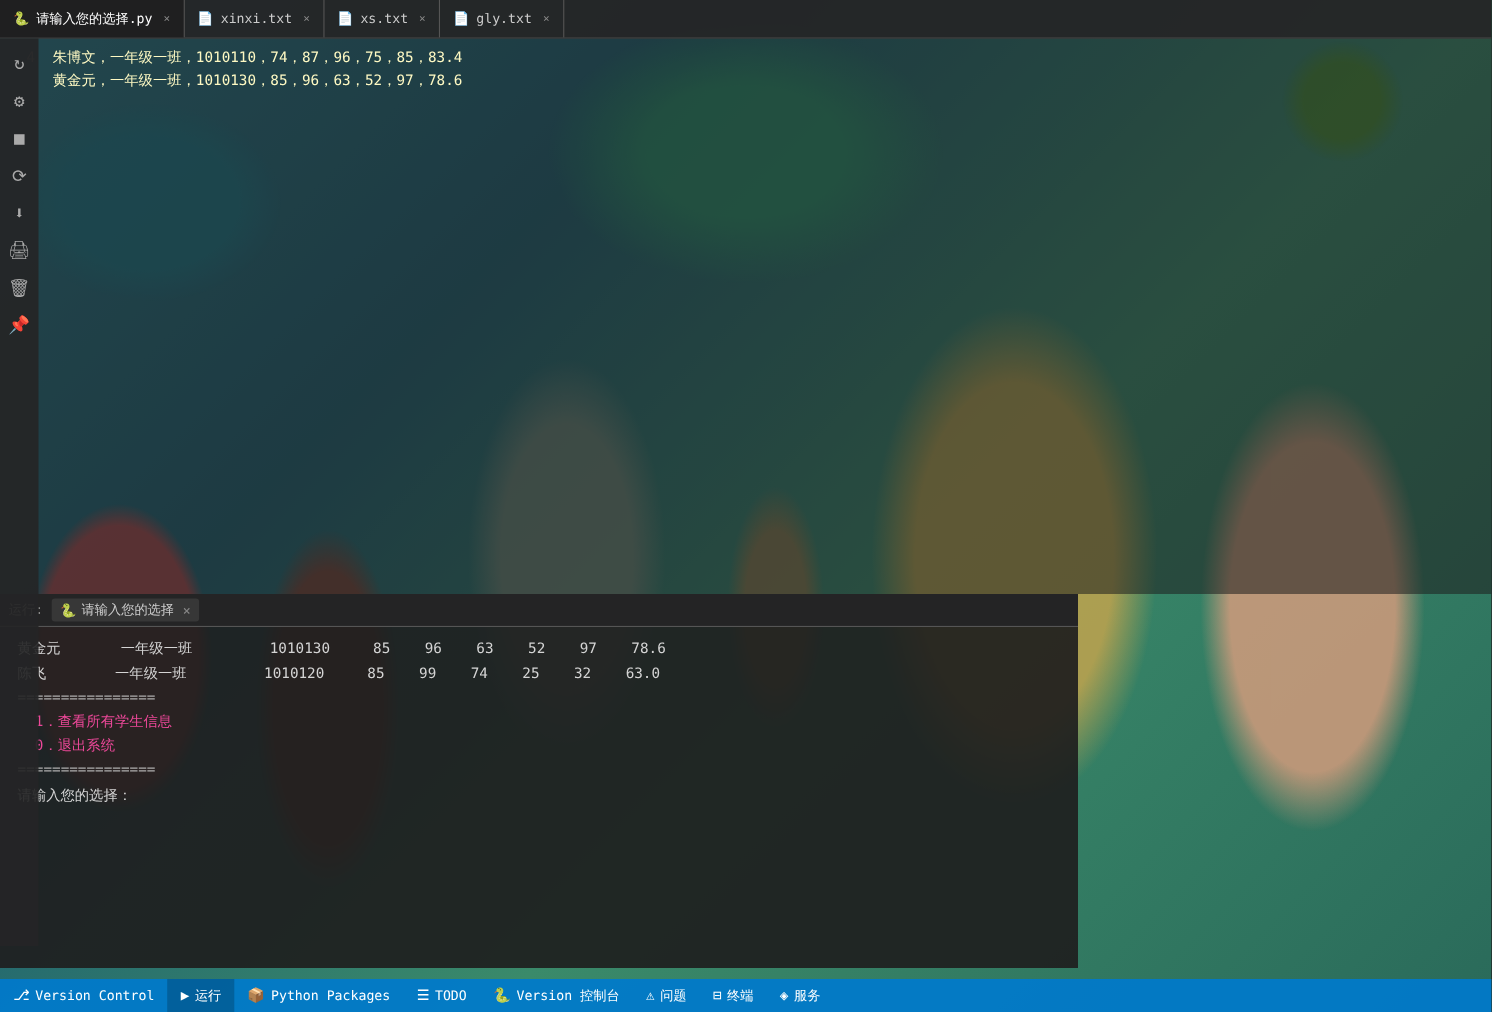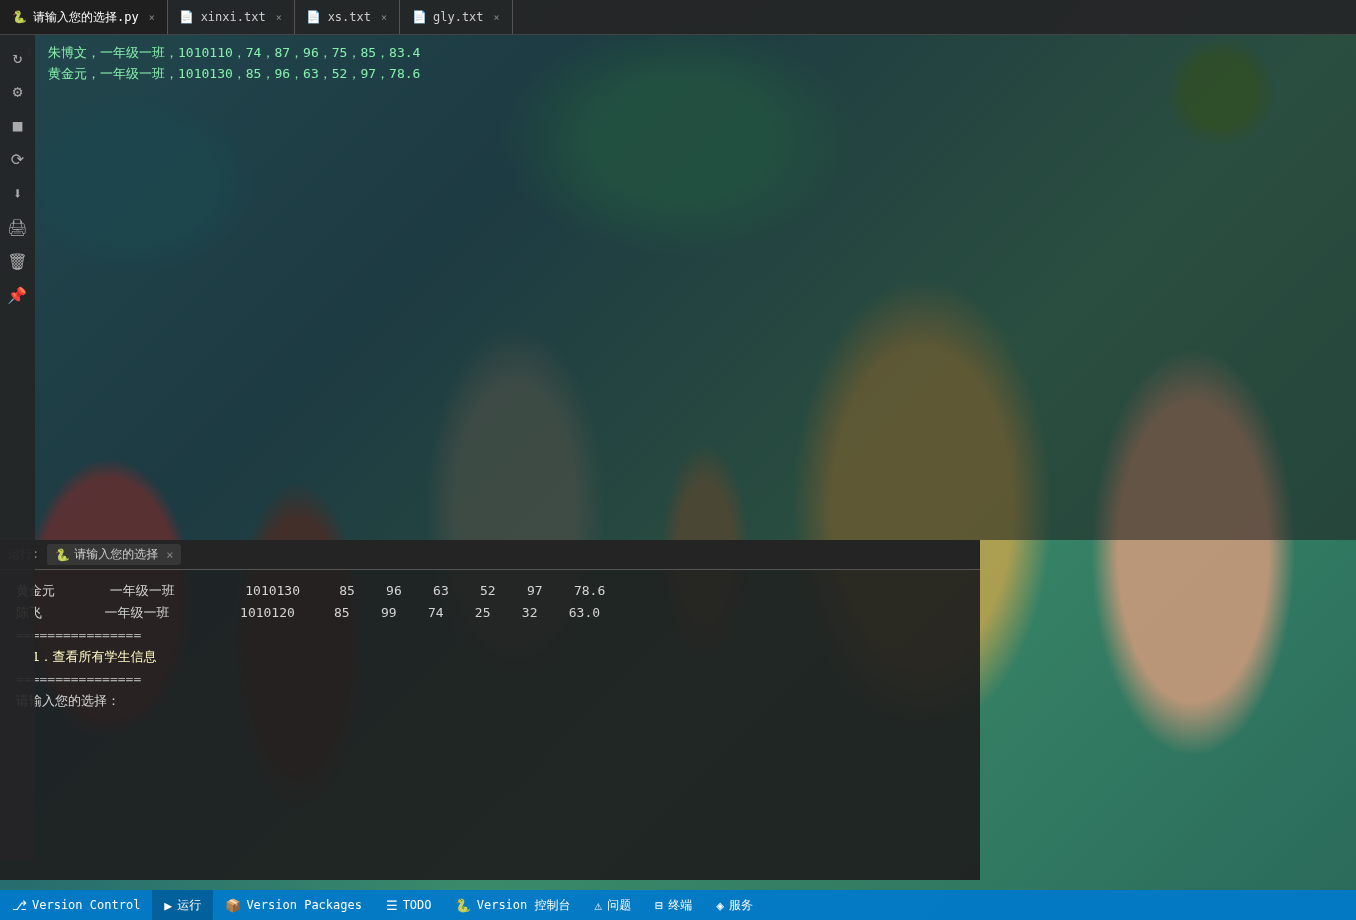--- a/index.html
+++ b/index.html
@@ -101,21 +101,21 @@
     }
 
     #code-lines {
       flex: 1;
       padding-left: 8px;
       font-size: 13px;
       line-height: 1.6;
     }
 
     .code-line {
-      color: #86efac;
+      color: #fef9c3;
       white-space: pre;
     }
 
     
     #run-panel {
       position: absolute;
       top: 540px;
       left: 0;
       width: 980px;
       height: 340px;
@@ -159,21 +159,21 @@
       font-size: 13px;
       line-height: 1.7;
     }
 
     .terminal-line {
       color: #d4d4d4;
       white-space: pre;
     }
 
     .terminal-line.menu {
-      color: #fef9c3;
+      color: #ec4899;
     }
 
     .terminal-line.divider {
       color: #aaa;
     }
 
     .terminal-line.prompt {
       color: #d4d4d4;
     }
 
@@ -298,37 +298,38 @@
       <span>🐍</span>
       <span>请输入您的选择</span>
       <span style="color:#888;margin-left:4px;">×</span>
     </div>
   </div>
   <div id="run-content">
       <div class="terminal-line">黄金元       一年级一班         1010130     85    96    63    52    97    78.6</div>
       <div class="terminal-line">陈飞        一年级一班         1010120     85    99    74    25    32    63.0</div>
       <div class="terminal-line divider">================</div>
       <div class="terminal-line menu">  1．查看所有学生信息</div>
+      <div class="terminal-line menu">  0．退出系统</div>
       <div class="terminal-line divider">================</div>
       <div class="terminal-line prompt">请输入您的选择：</div>
     </div>
 </div>
 
 <div id="status-bar">
     <div class="status-item">
       <span class="status-icon">⎇</span>
       <span>Version Control</span>
     </div>
     <div class="status-item active">
       <span class="status-icon">▶</span>
       <span>运行</span>
     </div>
     <div class="status-item">
       <span class="status-icon">📦</span>
-      <span>Version Packages</span>
+      <span>Python Packages</span>
     </div>
     <div class="status-item">
       <span class="status-icon">☰</span>
       <span>TODO</span>
     </div>
     <div class="status-item">
       <span class="status-icon">🐍</span>
       <span>Version 控制台</span>
     </div>
     <div class="status-item">

